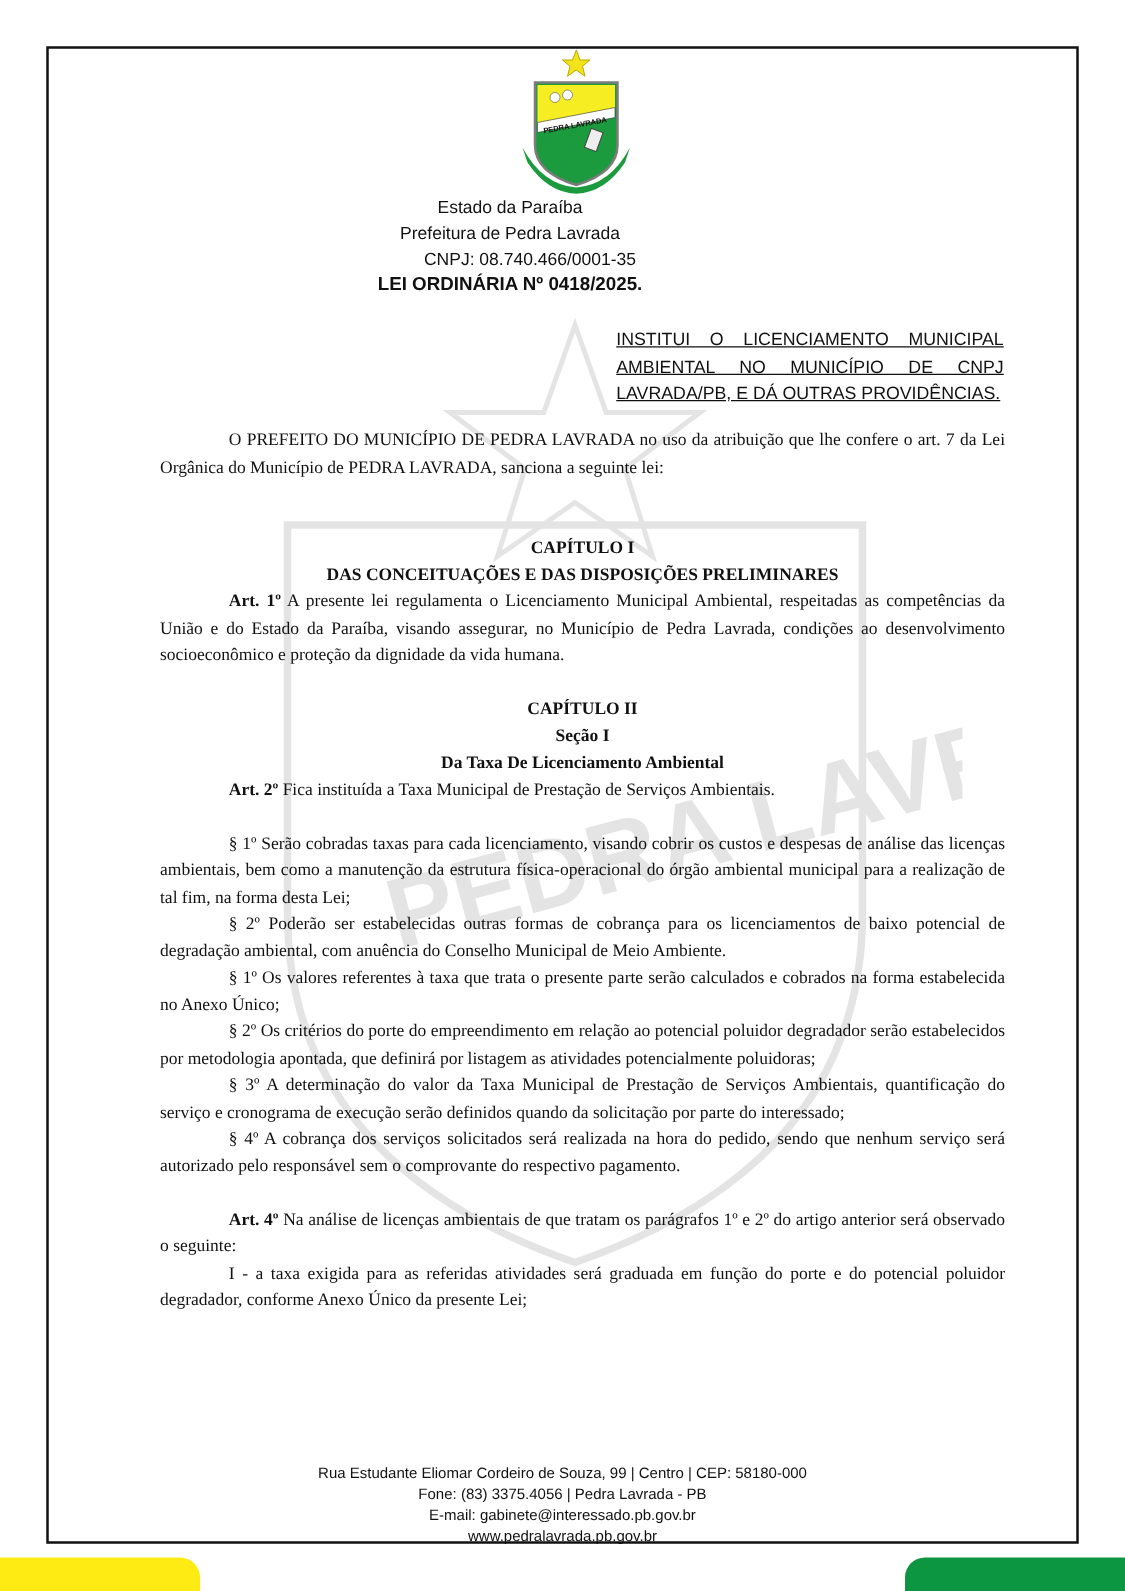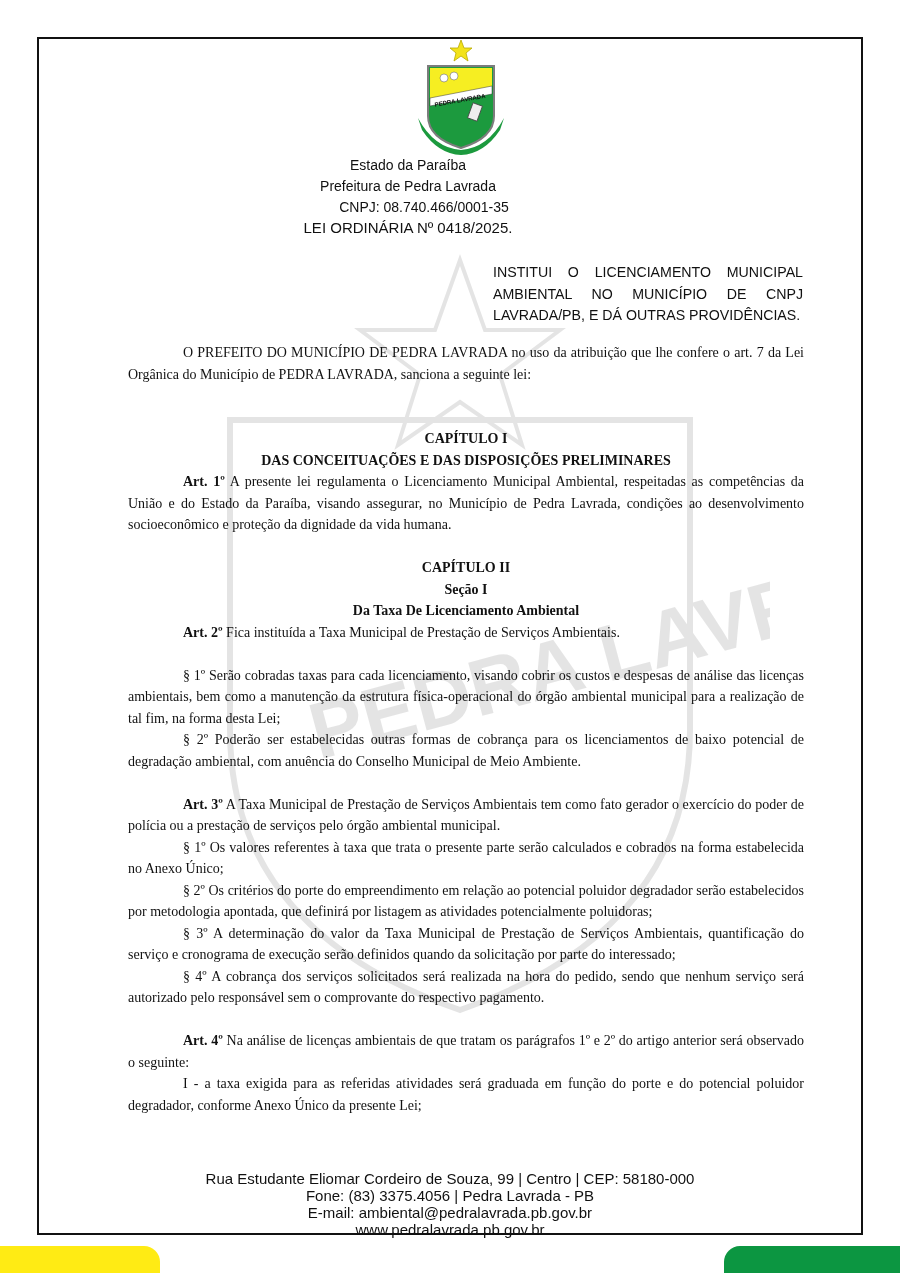--- a/index.html
+++ b/index.html
@@ -3,31 +3,31 @@
 <meta charset="utf-8">
 <style>
   html, body { margin:0; padding:0; background:#ffffff; }
   body { width:900px; height:1273px; position:relative; overflow:hidden;
          font-family:"Liberation Sans", sans-serif; color:#111; }
   .frame { position:absolute; left:37px; top:37px; width:826px; height:1198px;
            border:2.5px solid #111; box-sizing:border-box; }
   .watermark { position:absolute; left:150px; top:250px; width:620px; height:800px; opacity:0.10; pointer-events:none; }
   .logo { position:absolute; left:414px; top:38px; width:94px; height:118px; }
   .hdr { position:absolute; left:0; width:816px; text-align:center; font-size:14px; line-height:17.5px; }
-  .hdr .bold { font-weight:normal; font-size:15px; }
+  .hdr .bold { font-weight:bold; font-size:15px; }
   .ementa { position:absolute; left:493px; top:262px; width:310px; font-size:14.2px; line-height:21.5px;
             text-align:justify; text-align-last:left; }
-  .ementa span { display:block; text-align:justify; text-align-last:justify; }
+  .ementa span { display:block; text-align:justify; text-align-last:justify;text-decoration:underline; }
   .ementa span.last { text-align-last:left; }
   .body { position:absolute; left:128px; width:676px; font-size:14px; line-height:21.5px; text-align:justify;font-family:Liberation Serif, serif; }
   .p { text-indent:55px; margin:0; }
   .p.gap { margin-top:21.5px; }
   .center { text-align:center; font-weight:bold; margin:0; text-indent:0; }
   .b { font-weight:bold; }
-  .footer { position:absolute; left:0; width:900px; top:1170px; text-align:center; font-size:15px; line-height:17px; }
+  .footer { position:absolute; left:0; width:900px; top:1170px; text-align:center; font-size:12px; line-height:17px; }
   .bar-yellow { position:absolute; left:0; top:1246px; width:160px; height:30px; background:#ffeb14; border-top-right-radius:16px; }
   .bar-green { position:absolute; left:724px; top:1246px; width:180px; height:30px; background:#0c9641; border-top-left-radius:16px; }
 </style>
 </head>
 <body>
 
 <div class="frame"></div>
 
 <svg class="watermark" viewBox="0 0 620 800">
   <polygon points="310,10 335,80 410,80 350,125 372,195 310,152 248,195 270,125 210,80 285,80" fill="none" stroke="#000" stroke-width="4"></polygon>
@@ -64,31 +64,30 @@
   <p class="center">DAS CONCEITUAÇÕES E DAS DISPOSIÇÕES PRELIMINARES</p>
   <p class="p"><span class="b">Art. 1º</span><span> A presente lei regulamenta o Licenciamento Municipal Ambiental, respeitadas as competências da União e do Estado da Paraíba, visando assegurar, no Município de Pedra Lavrada, condições ao desenvolvimento socioeconômico e proteção da dignidade da vida humana.</span></p>
 
   <p class="center" style="margin-top:21.5px;">CAPÍTULO II</p>
   <p class="center">Seção I</p>
   <p class="center">Da Taxa De Licenciamento Ambiental</p>
   <p class="p"><span class="b">Art. 2º</span><span> Fica instituída a Taxa Municipal de Prestação de Serviços Ambientais.</span></p>
   <p class="p gap">§ 1º Serão cobradas taxas para cada licenciamento, visando cobrir os custos e despesas de análise das licenças ambientais, bem como a manutenção da estrutura física-operacional do órgão ambiental municipal para a realização de tal fim, na forma desta Lei;</p>
   <p class="p">§ 2º Poderão ser estabelecidas outras formas de cobrança para os licenciamentos de baixo potencial de degradação ambiental, com anuência do Conselho Municipal de Meio Ambiente.</p>
 
-  <p class="p gap"><span class="b">Art. 3º</span><span> A Taxa Municipal de Prestação de Serviços Ambientais tem como fato gerador o exercício do poder de polícia ou a prestação de serviços pelo órgão ambiental municipal.</span></p>
   <p class="p">§ 1º Os valores referentes à taxa que trata o presente parte serão calculados e cobrados na forma estabelecida no Anexo Único;</p>
   <p class="p">§ 2º Os critérios do porte do empreendimento em relação ao potencial poluidor degradador serão estabelecidos por metodologia apontada, que definirá por listagem as atividades potencialmente poluidoras;</p>
   <p class="p">§ 3º A determinação do valor da Taxa Municipal de Prestação de Serviços Ambientais, quantificação do serviço e cronograma de execução serão definidos quando da solicitação por parte do interessado;</p>
   <p class="p">§ 4º A cobrança dos serviços solicitados será realizada na hora do pedido, sendo que nenhum serviço será autorizado pelo responsável sem o comprovante do respectivo pagamento.</p>
 
   <p class="p gap"><span class="b">Art. 4º</span><span> Na análise de licenças ambientais de que tratam os parágrafos 1º e 2º do artigo anterior será observado o seguinte:</span></p>
   <p class="p">I - a taxa exigida para as referidas atividades será graduada em função do porte e do potencial poluidor degradador, conforme Anexo Único da presente Lei;</p>
 </div>
 
 <div class="footer">
   <div>Rua Estudante Eliomar Cordeiro de Souza, 99 | Centro | CEP: 58180-000</div>
   <div>Fone: (83) 3375.4056 | Pedra Lavrada - PB</div>
-  <div>E-mail: ambiental@pedralavrada.pb.gov.br</div>
+  <div>E-mail: gabinete@interessado.pb.gov.br</div>
   <div>www.pedralavrada.pb.gov.br</div>
 </div>
 
 <div class="bar-yellow"></div>
 <div class="bar-green"></div>
 
 </body></html>

